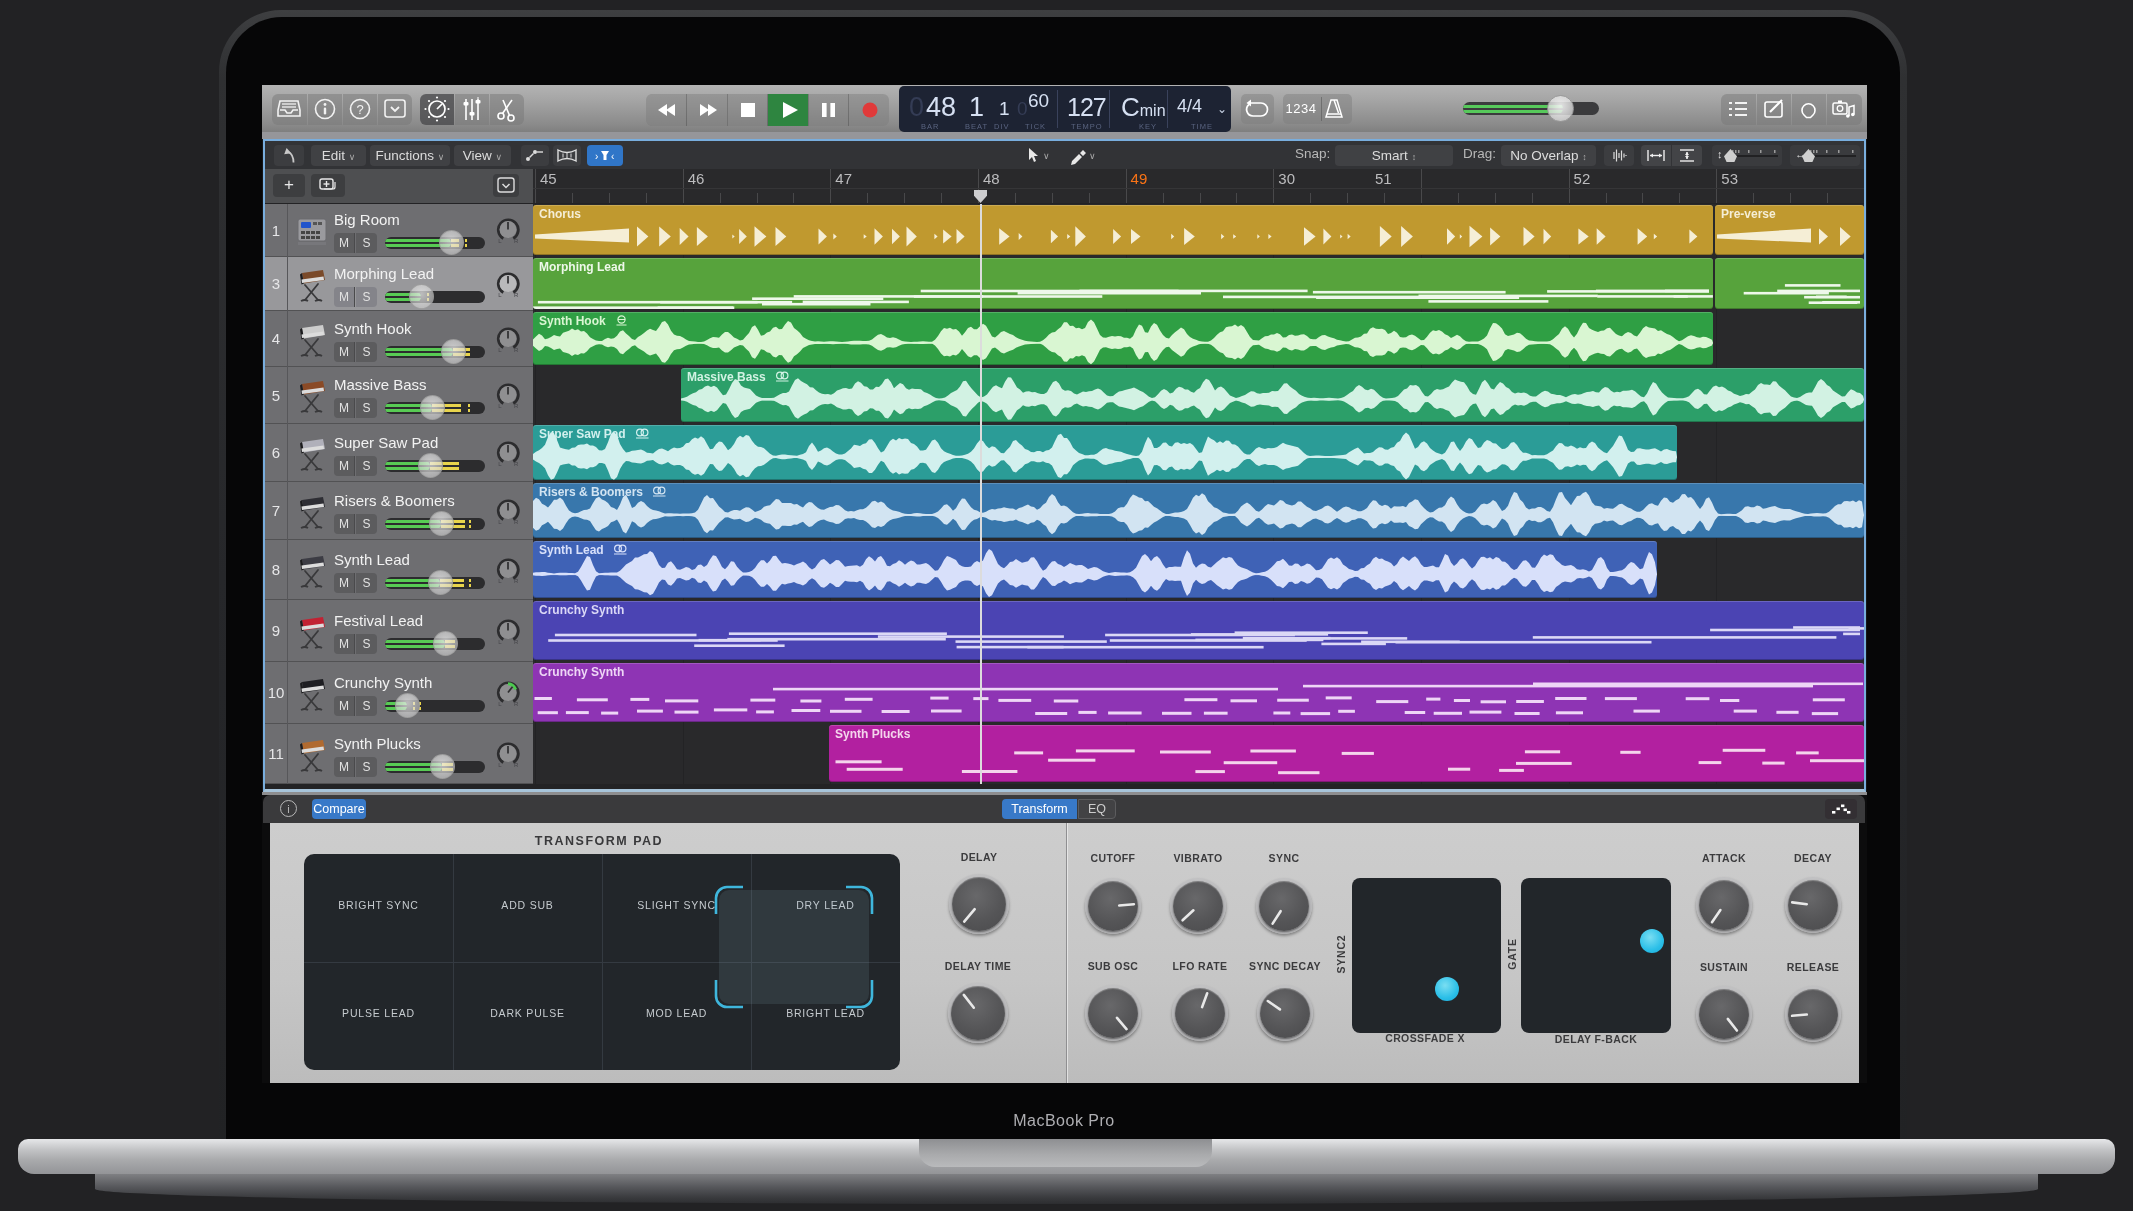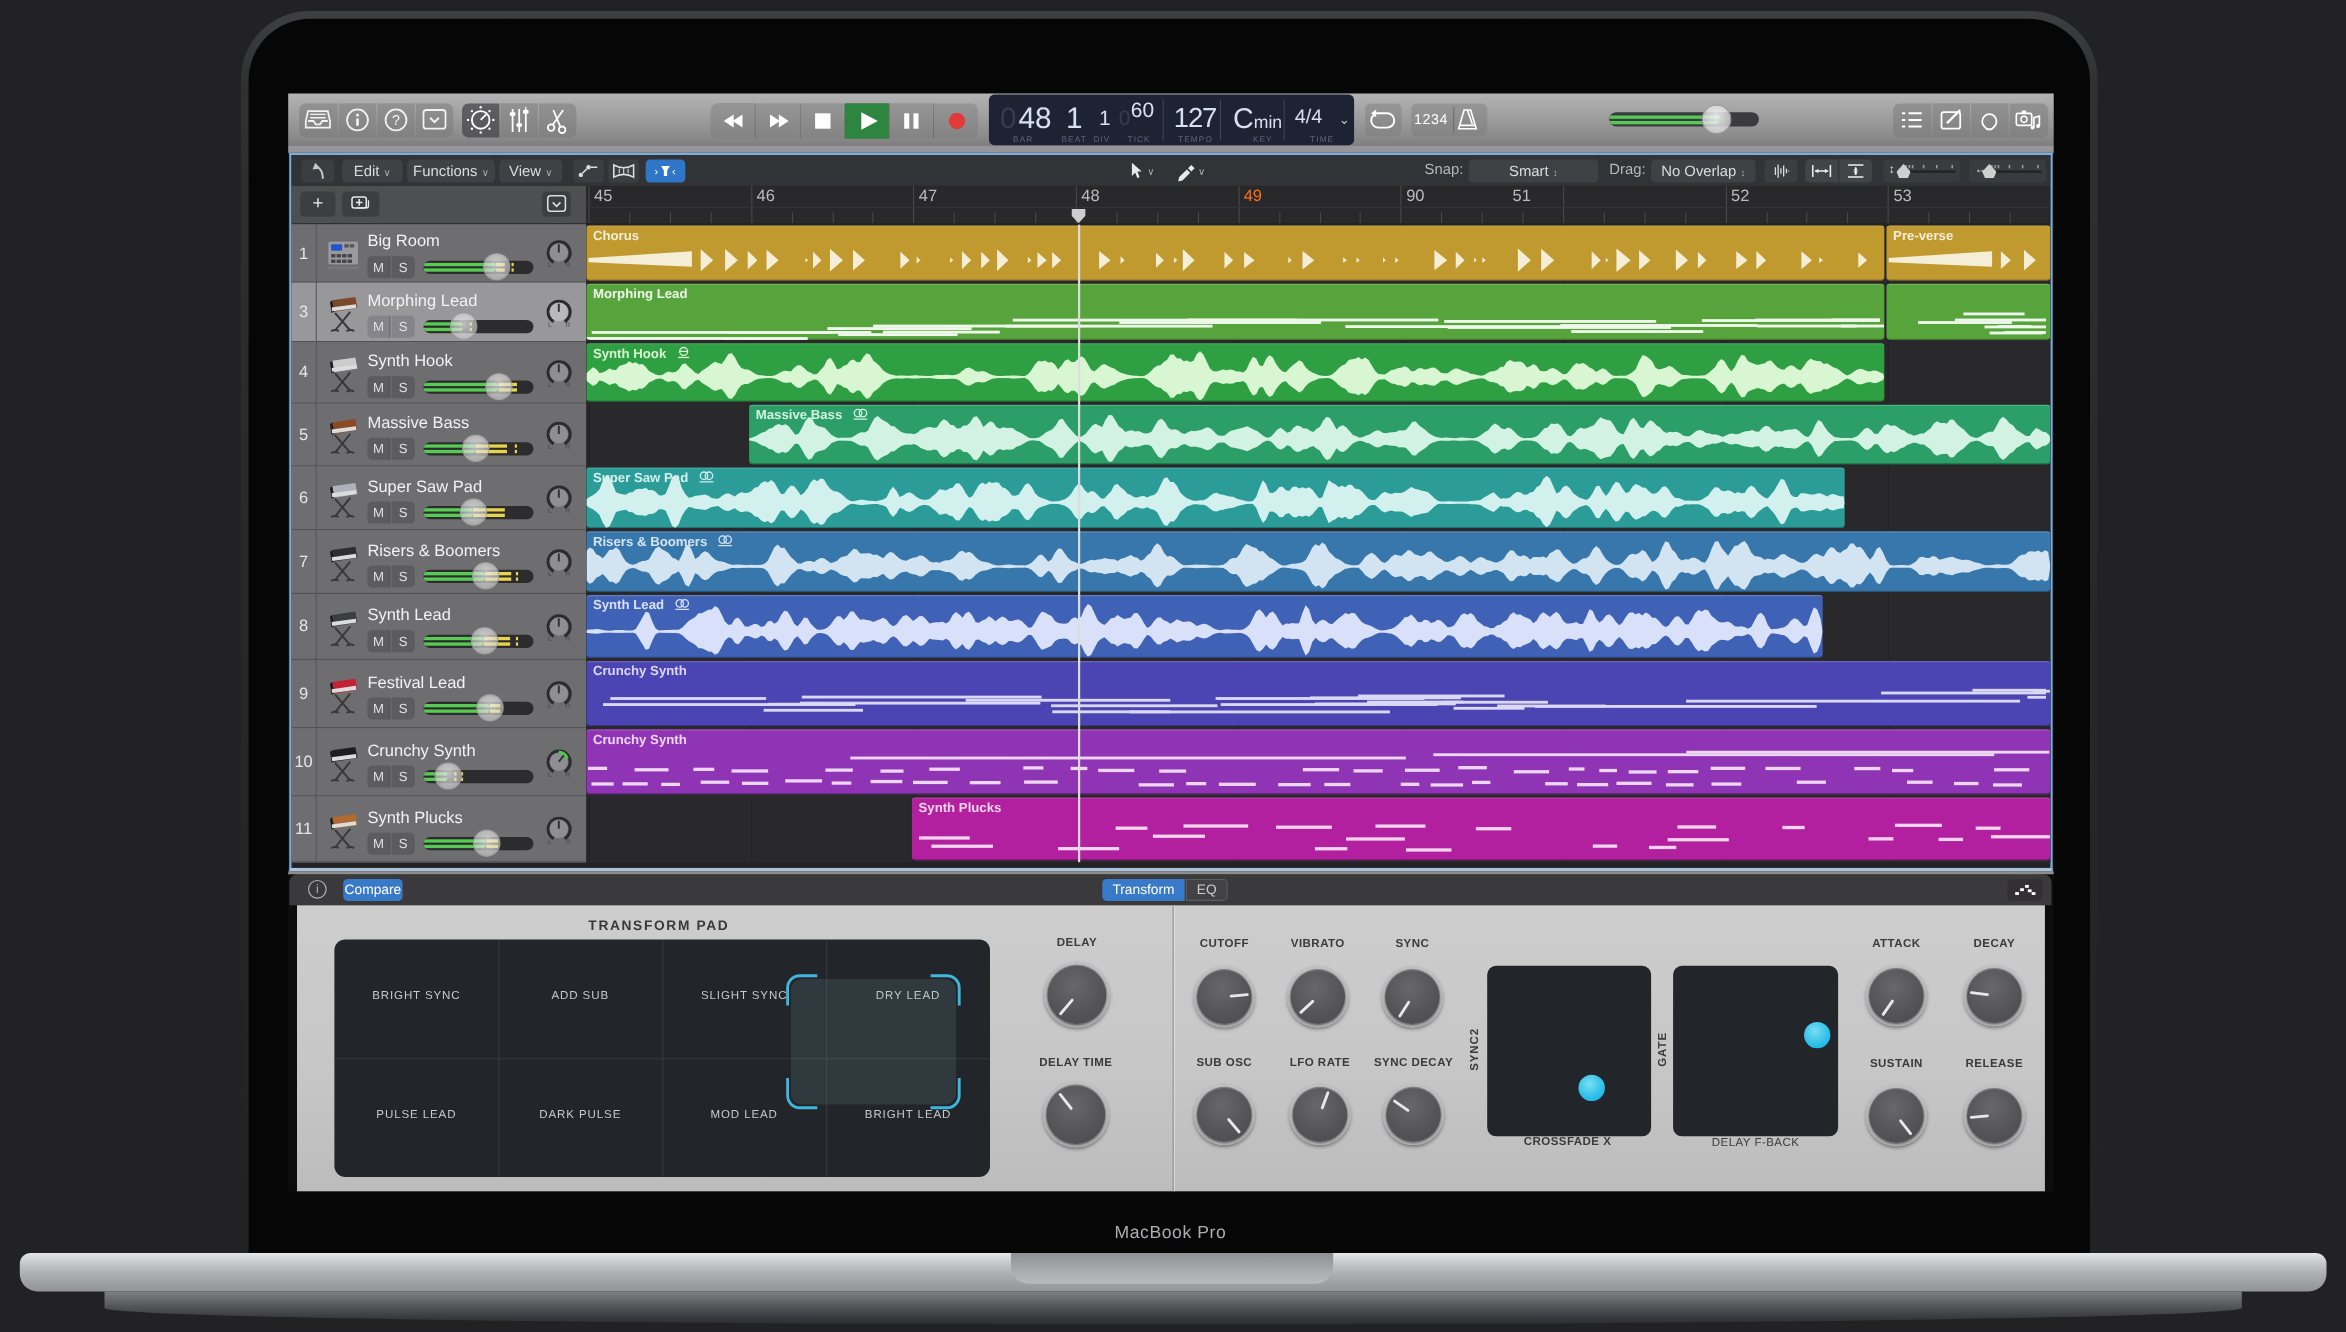--- a/index.html
+++ b/index.html
@@ -284,21 +284,21 @@
 <div class="abs" style="left:450.0px;top:1px;font-size:15px;color:#bcbcbe">48</div>
 <div class="abs" style="left:481.9px;top:24px;width:1px;height:10px;background:#48484a"></div>
 <div class="abs" style="left:518.8px;top:24px;width:1px;height:10px;background:#48484a"></div>
 <div class="abs" style="left:555.7px;top:24px;width:1px;height:10px;background:#48484a"></div>
 <div class="abs" style="left:592.6px;top:0;width:1px;height:34px;background:#49494b"></div>
 <div class="abs" style="left:597.6px;top:1px;font-size:15px;color:#f97316">49</div>
 <div class="abs" style="left:629.6px;top:24px;width:1px;height:10px;background:#48484a"></div>
 <div class="abs" style="left:666.5px;top:24px;width:1px;height:10px;background:#48484a"></div>
 <div class="abs" style="left:703.4px;top:24px;width:1px;height:10px;background:#48484a"></div>
 <div class="abs" style="left:740.3px;top:0;width:1px;height:34px;background:#49494b"></div>
-<div class="abs" style="left:745.3px;top:1px;font-size:15px;color:#bcbcbe">90</div>
+<div class="abs" style="left:745.3px;top:1px;font-size:15px;color:#bcbcbe">30</div>
 <div class="abs" style="left:777.2px;top:24px;width:1px;height:10px;background:#48484a"></div>
 <div class="abs" style="left:814.1px;top:24px;width:1px;height:10px;background:#48484a"></div>
 <div class="abs" style="left:851.0px;top:24px;width:1px;height:10px;background:#48484a"></div>
 <div class="abs" style="left:888.0px;top:0;width:1px;height:34px;background:#49494b"></div>
 <div class="abs" style="left:842px;top:1px;font-size:15px;color:#bcbcbe">51</div>
 <div class="abs" style="left:924.9px;top:24px;width:1px;height:10px;background:#48484a"></div>
 <div class="abs" style="left:961.8px;top:24px;width:1px;height:10px;background:#48484a"></div>
 <div class="abs" style="left:998.7px;top:24px;width:1px;height:10px;background:#48484a"></div>
 <div class="abs" style="left:1035.6px;top:0;width:1px;height:34px;background:#49494b"></div>
 <div class="abs" style="left:1040.6px;top:1px;font-size:15px;color:#bcbcbe">52</div>
@@ -1062,21 +1062,21 @@
           <line x1="1009.9" y1="186.4" x2="997.8" y2="178.0" stroke="#e8e8e8" stroke-width="2.6" stroke-linecap="round"></line>
         </svg>
         <div style="position:absolute;left:925px;top:137px;width:180px;text-align:center;font-size:10.5px;font-weight:bold;color:#3b3b3d;letter-spacing:0.4px">SYNC DECAY</div>
 <div class="abs" style="left:1082px;top:55px;width:149px;height:155px;background:#22262a;border-radius:8px"></div>
 <div class="abs" style="left:1165px;top:154px;width:24px;height:24px;border-radius:50%;background:radial-gradient(circle at 42% 35%,#7adef2,#2bbfe8 60%,#18a8d8)"></div>
 <div class="abs" style="left:1040px;top:124px;width:64px;height:14px;text-align:center;font-size:10.5px;font-weight:bold;color:#3b3b3d;letter-spacing:0.8px;transform:rotate(-90deg)">SYNC2</div>
 <div style="position:absolute;left:1065px;top:209px;width:180px;text-align:center;font-size:10.5px;font-weight:bold;color:#3b3b3d;letter-spacing:0.4px">CROSSFADE X</div>
 <div class="abs" style="left:1251px;top:55px;width:150px;height:155px;background:#22262a;border-radius:8px"></div>
 <div class="abs" style="left:1370px;top:106px;width:24px;height:24px;border-radius:50%;background:radial-gradient(circle at 42% 35%,#7adef2,#2bbfe8 60%,#18a8d8)"></div>
 <div class="abs" style="left:1213px;top:124px;width:60px;height:14px;text-align:center;font-size:10.5px;font-weight:bold;color:#3b3b3d;letter-spacing:0.8px;transform:rotate(-90deg)">GATE</div>
-<div style="position:absolute;left:1236px;top:210px;width:180px;text-align:center;font-size:10.5px;font-weight:normal;color:#3b3b3d;letter-spacing:0.4px">DELAY F-BACK</div>
+<div style="position:absolute;left:1236px;top:210px;width:180px;text-align:center;font-size:10.5px;font-weight:bold;color:#3b3b3d;letter-spacing:0.4px">DELAY F-BACK</div>
 <div style="position:absolute;left:1426px;top:54px;width:56px;height:56px;border-radius:50%;background:radial-gradient(circle at 50% 38%,#d8d8d8,#b9b9bb 60%,#a5a5a7);box-shadow:0 2px 3px rgba(0,0,0,0.35)"></div>
 <div style="position:absolute;left:1429px;top:57px;width:50px;height:50px;border-radius:50%;background:radial-gradient(circle at 45% 35%,#68686a,#555557 55%,#4a4a4c);box-shadow:inset 0 1px 1px rgba(255,255,255,0.25), 0 1px 2px rgba(0,0,0,0.5)"></div>
 <svg style="position:absolute;left:0;top:0;overflow:visible" width="1" height="1">
           <line x1="1450.4" y1="87.1" x2="1442.0" y2="99.2" stroke="#e8e8e8" stroke-width="2.6" stroke-linecap="round"></line>
         </svg>
         <div style="position:absolute;left:1364px;top:29px;width:180px;text-align:center;font-size:10.5px;font-weight:bold;color:#3b3b3d;letter-spacing:0.4px">ATTACK</div>
 <div style="position:absolute;left:1515px;top:54px;width:56px;height:56px;border-radius:50%;background:radial-gradient(circle at 50% 38%,#d8d8d8,#b9b9bb 60%,#a5a5a7);box-shadow:0 2px 3px rgba(0,0,0,0.35)"></div>
 <div style="position:absolute;left:1518px;top:57px;width:50px;height:50px;border-radius:50%;background:radial-gradient(circle at 45% 35%,#68686a,#555557 55%,#4a4a4c);box-shadow:inset 0 1px 1px rgba(255,255,255,0.25), 0 1px 2px rgba(0,0,0,0.5)"></div>
 <svg style="position:absolute;left:0;top:0;overflow:visible" width="1" height="1">
           <line x1="1536.8" y1="81.2" x2="1522.2" y2="79.4" stroke="#e8e8e8" stroke-width="2.6" stroke-linecap="round"></line>

